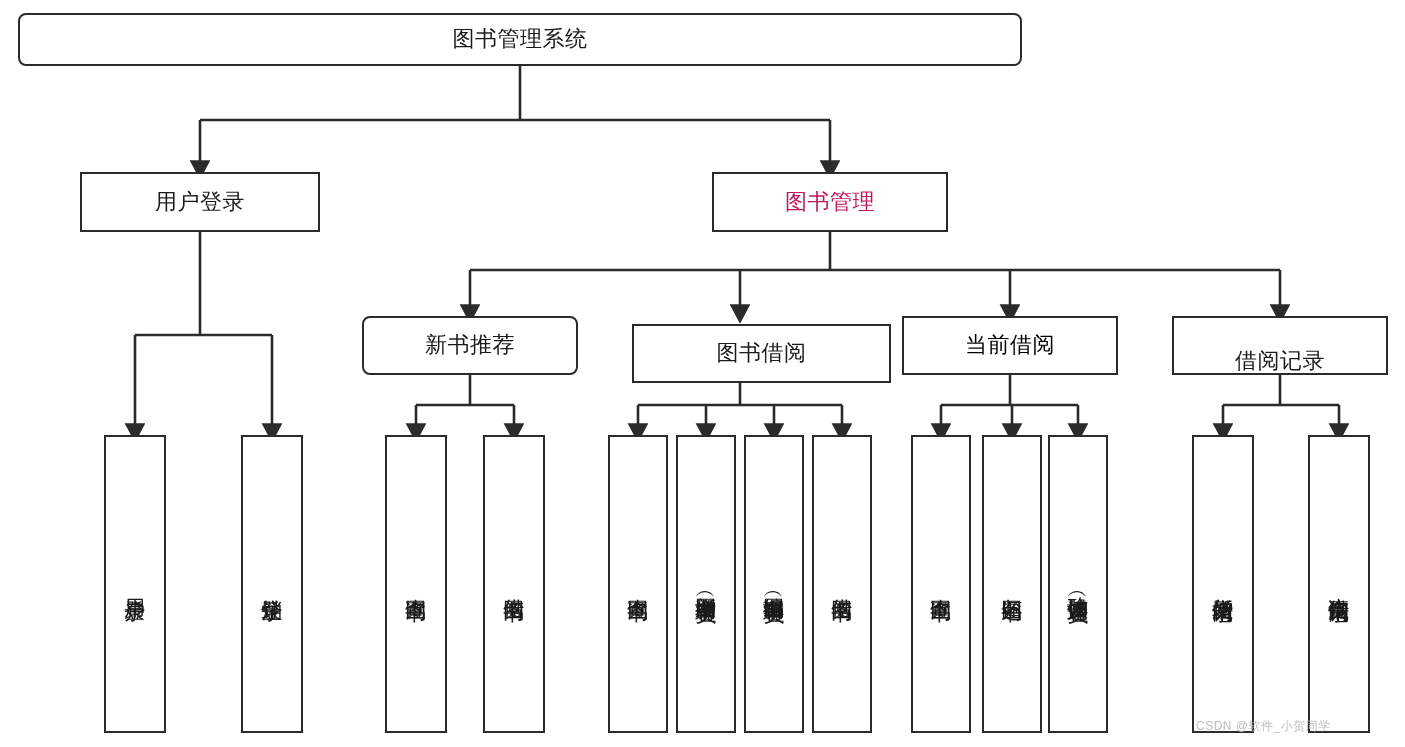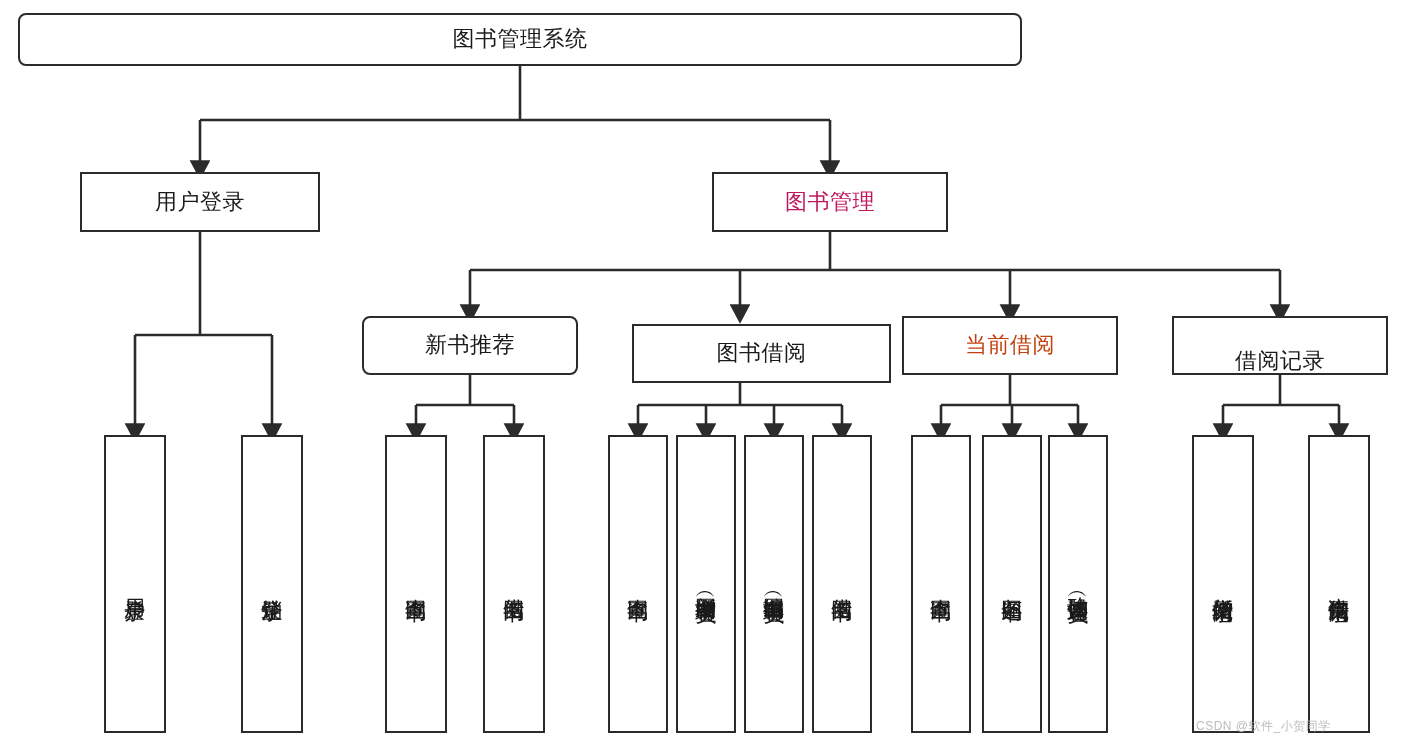--- a/index.html
+++ b/index.html
@@ -126,21 +126,21 @@
     <span class="node-label-h" style="color: #be185d;">图书管理</span>
   </div>
 
   <div class="node-box" style="left: 362px; top: 316px; width: 216px; height: 59px; border-color: rgb(43, 43, 43); background: rgb(255, 255, 255); border-radius: 8px;">
     <span class="node-label-h" style="color: rgb(26, 26, 26);">新书推荐</span>
   </div>
   <div class="node-box" style="left: 632px; top: 316px; width: 259px; height: 59px; border-color: rgb(43, 43, 43); background: rgb(255, 255, 255); margin-top: 8px;">
     <span class="node-label-h" style="color: rgb(26, 26, 26);">图书借阅</span>
   </div>
   <div class="node-box" style="left: 902px; top: 316px; width: 216px; height: 59px; border-color: rgb(43, 43, 43); background: rgb(255, 255, 255);">
-    <span class="node-label-h" style="color: #c2410c;">当前借阅</span>
+    <span class="node-label-h" style="color: #000000;">当前借阅</span>
   </div>
   <div class="node-box" style="left: 1172px; top: 316px; width: 216px; height: 59px; border-color: rgb(43, 43, 43); background: rgb(255, 255, 255); align-items: flex-end;">
     <span class="node-label-h" style="color: rgb(26, 26, 26);">借阅记录</span>
   </div>
 
   <div class="node-box" style="left: 104px; top: 435px; width: 62px; height: 298px; border-color: rgb(43, 43, 43); background: rgb(255, 255, 255);">
     <span class="node-label-v" style="color: rgb(26, 26, 26);">用户登录</span>
   </div>
   <div class="node-box" style="left: 241px; top: 435px; width: 62px; height: 298px; border-color: rgb(43, 43, 43); background: rgb(255, 255, 255);">
     <span class="node-label-v" style="color: rgb(26, 26, 26);">注销登录</span>

